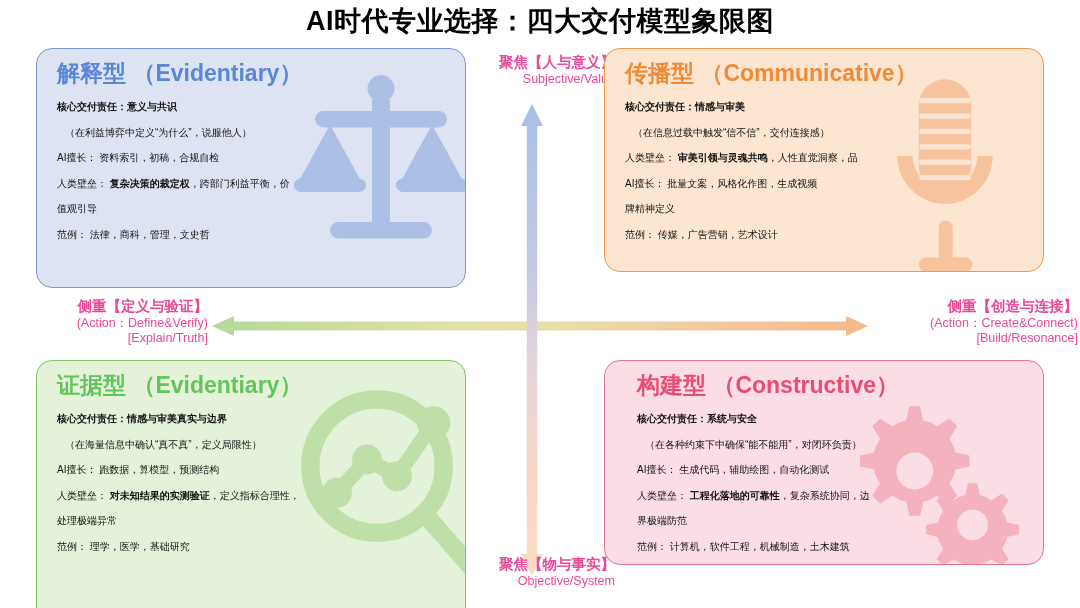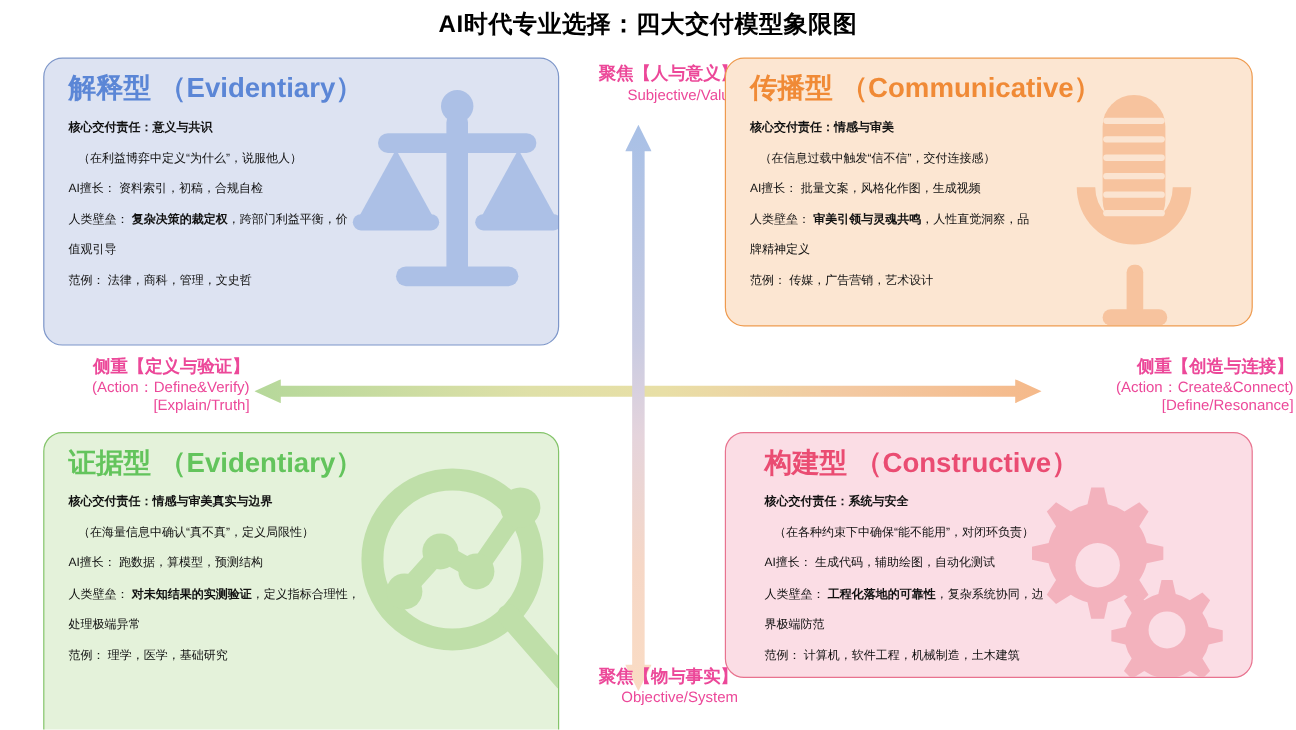--- a/index.html
+++ b/index.html
@@ -7,21 +7,21 @@
   body{
     width:1080px;height:608px;background:#ffffff;
     font-family:"Liberation Sans","DejaVu Sans",sans-serif;
     color:#1a1a1a;overflow:hidden;position:relative;
   }
   #stage{position:relative;width:1080px;height:608px;}
 
   
   .title{
     position:absolute;left:0;top:2px;width:1080px;text-align:center;
-    font-size:20px;font-weight:bold;letter-spacing:.5px;color:#000;
+    font-size:27px;font-weight:bold;letter-spacing:.5px;color:#000;
     line-height:38px;
   }
 
   
   .axis-h{
     position:absolute;left:212px;top:316px;width:656px;height:20px;
   }
   .axis-v{
     position:absolute;left:521px;top:104px;width:22px;height:472px;
   }
@@ -108,21 +108,21 @@
     <div class="en">Objective/System</div>
   </div>
   <div class="cap cap-left">
     <div class="cn">侧重【定义与验证】</div>
     <div class="en">(Action：Define&amp;Verify)</div>
     <div class="en">[Explain/Truth]</div>
   </div>
   <div class="cap cap-right">
     <div class="cn">侧重【创造与连接】</div>
     <div class="en">(Action：Create&amp;Connect)</div>
-    <div class="en">[Define/Resonance]</div>
+    <div class="en">[Build/Resonance]</div>
   </div>
 
   <div class="card c-explanatory">
     <svg class="wm" style="right:-6px;top:22px;width:180px;height:185px;opacity:.62" viewBox="0 0 120 120">
       <g fill="#8facdf">
         <rect x="54" y="14" width="12" height="92" rx="5"></rect>
         <circle cx="60" cy="10" r="9"></circle>
         <rect x="16" y="25" width="88" height="11" rx="5.5"></rect>
         <rect x="26" y="99" width="68" height="11" rx="5.5"></rect>
         <path d="M4 74 L26 34 L48 74 Z"></path>
@@ -176,24 +176,24 @@
       <h2>
         <span>传播型</span>
         <span class="en">（Communicative）</span>
       </h2>
       <div class="lines">
         <div class="ln">
           <b>核心交付责任：</b><b>情感与审美</b>
         </div>
         <div class="ln ln-indent">（在信息过载中触发“信不信”，交付连接感）</div>
         <div class="ln">
+          <span>人类壁垒：</span><b> 审美引领与灵魂共鸣</b><span>，人性直觉洞察，品</span>
+        </div>
+        <div class="ln">
           <span>AI擅长：</span><span> 批量文案，风格化作图，生成视频</span>
-        </div>
-        <div class="ln">
-          <span>人类壁垒：</span><b> 审美引领与灵魂共鸣</b><span>，人性直觉洞察，品</span>
         </div>
         <div class="ln">牌精神定义</div>
         <div class="ln">
           <span>范例：</span><span> 传媒，广告营销，艺术设计</span>
         </div>
       </div>
     </div>
   </div>
 
   <div class="card c-evidentiary">

